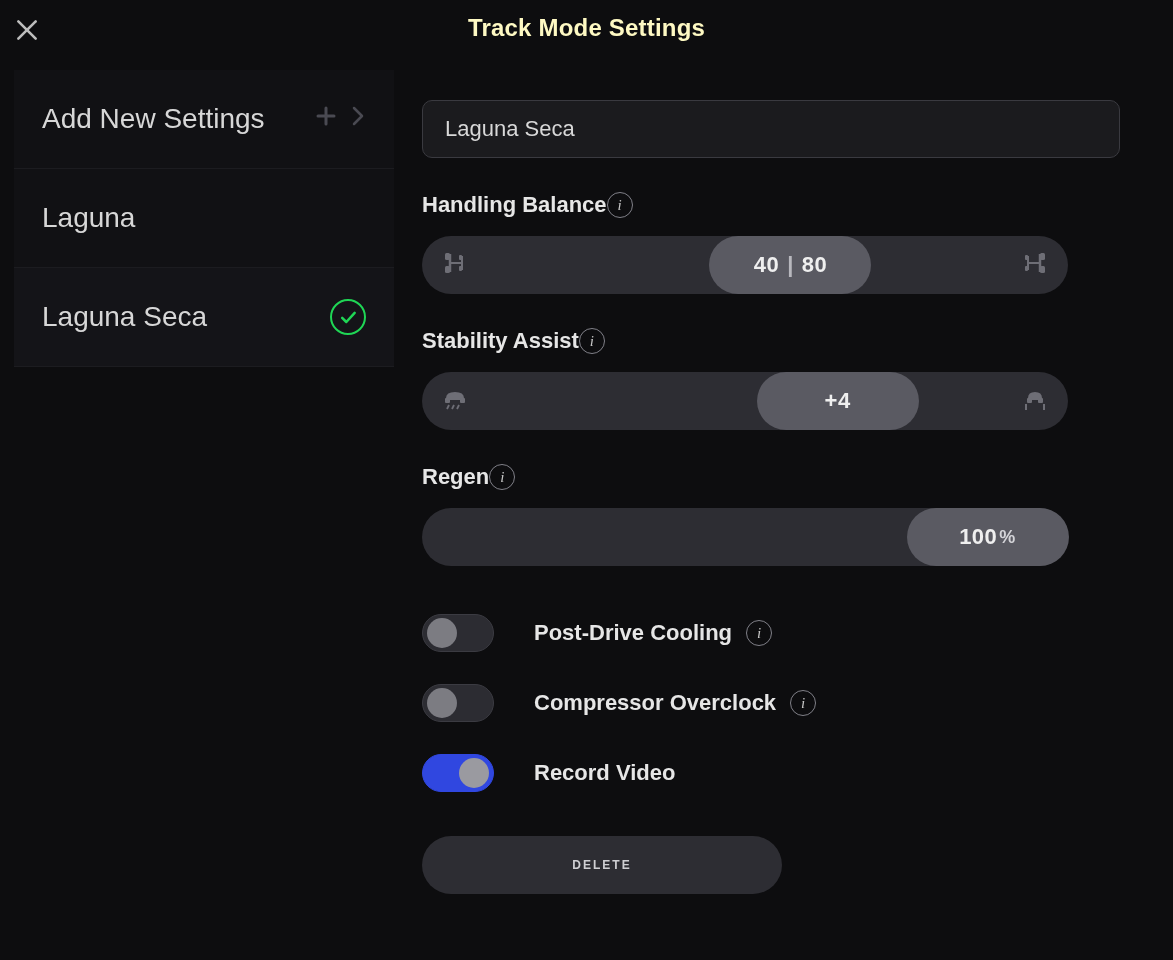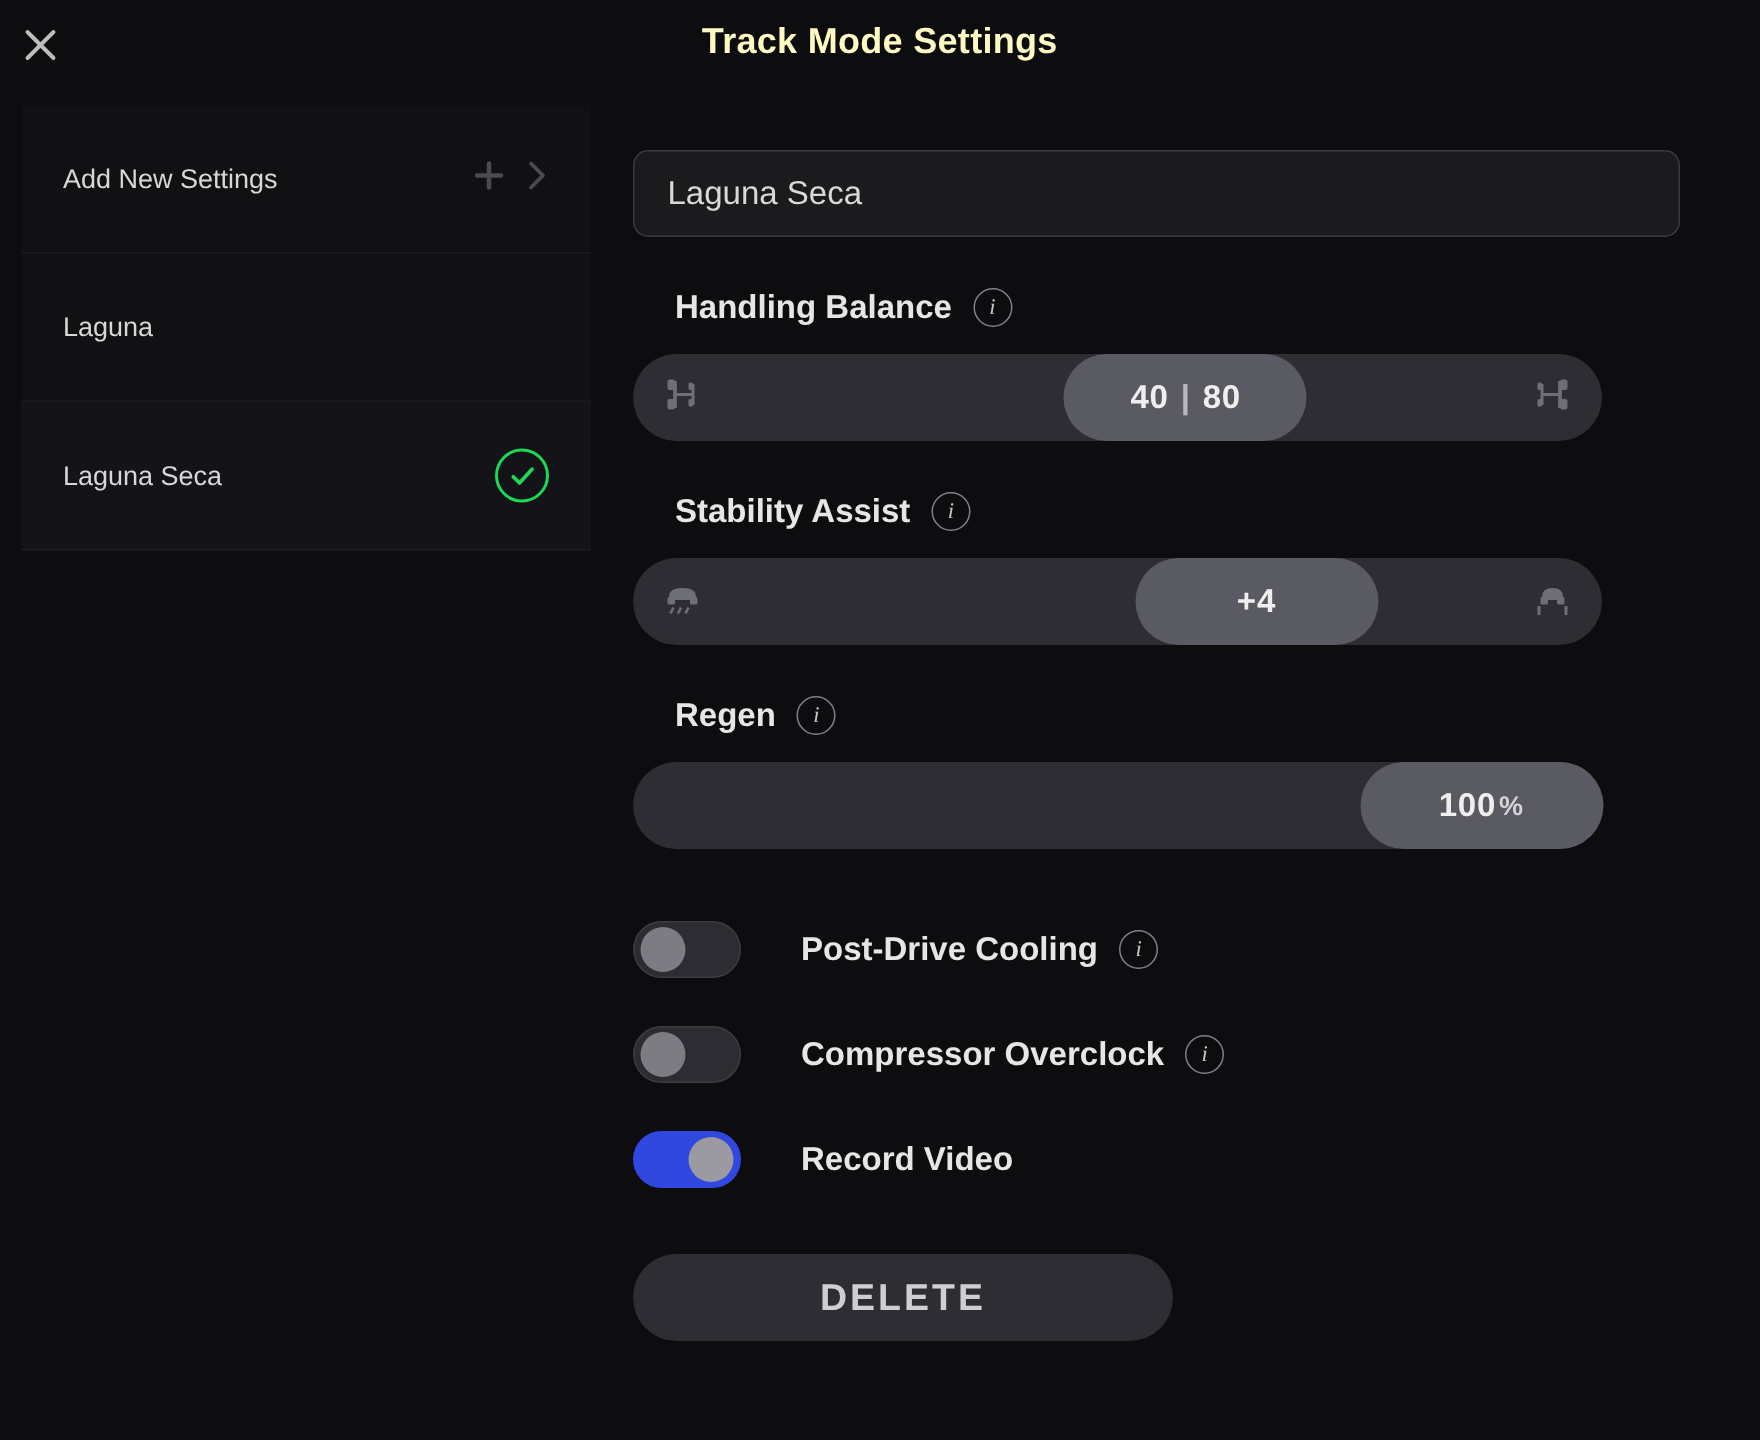--- a/index.html
+++ b/index.html
@@ -48,21 +48,21 @@
   }
   .side-list {
     background: #111114;
   }
   .side-item {
     height: 99px;
     border-bottom: 1px solid #1c1c20;
     display: flex;
     align-items: center;
     padding: 0 28px;
-    font-size: 18px;
+    font-size: 28px;
     color: #d7d7d7;
     cursor: pointer;
     justify-content: space-between;
   }
   .side-item.selected {
     background: #141418;
   }
   .side-trail {
     display: flex;
     align-items: center;
@@ -89,27 +89,25 @@
     background: #1b1b1e;
     color: #d8d8d8;
     font-size: 22px;
     padding: 0 22px;
     outline: none;
   }
 
   .section-label {
     display: flex;
     align-items: flex-end;
-    gap: 14px;
     font-size: 22px;
     font-weight: 600;
     color: #e6e6e6;
     margin-top: 34px;
     margin-bottom: 18px;
-    margin-left: 28px;
   }
   .info-icon {
     width: 26px; height: 26px;
     border: 1.7px solid #808088;
     border-radius: 50%;
     display: flex; align-items: center; justify-content: center;
     font-family: Georgia, serif;
     font-style: italic;
     font-size: 15px;
     color: #c6c6c6;
@@ -181,21 +179,21 @@
   .delete-btn {
     margin-top: 44px;
     width: 360px;
     height: 58px;
     background: #2d2d33;
     border-radius: 29px;
     display: flex;
     align-items: center;
     justify-content: center;
     letter-spacing: 2px;
-    font-size: 25px;
+    font-size: 12px;
     font-weight: 600;
     color: #cfcfd3;
     cursor: pointer;
   }
 </style>
 </head>
 <body>
 
 <div class="title-row">
   <div class="close-btn">

